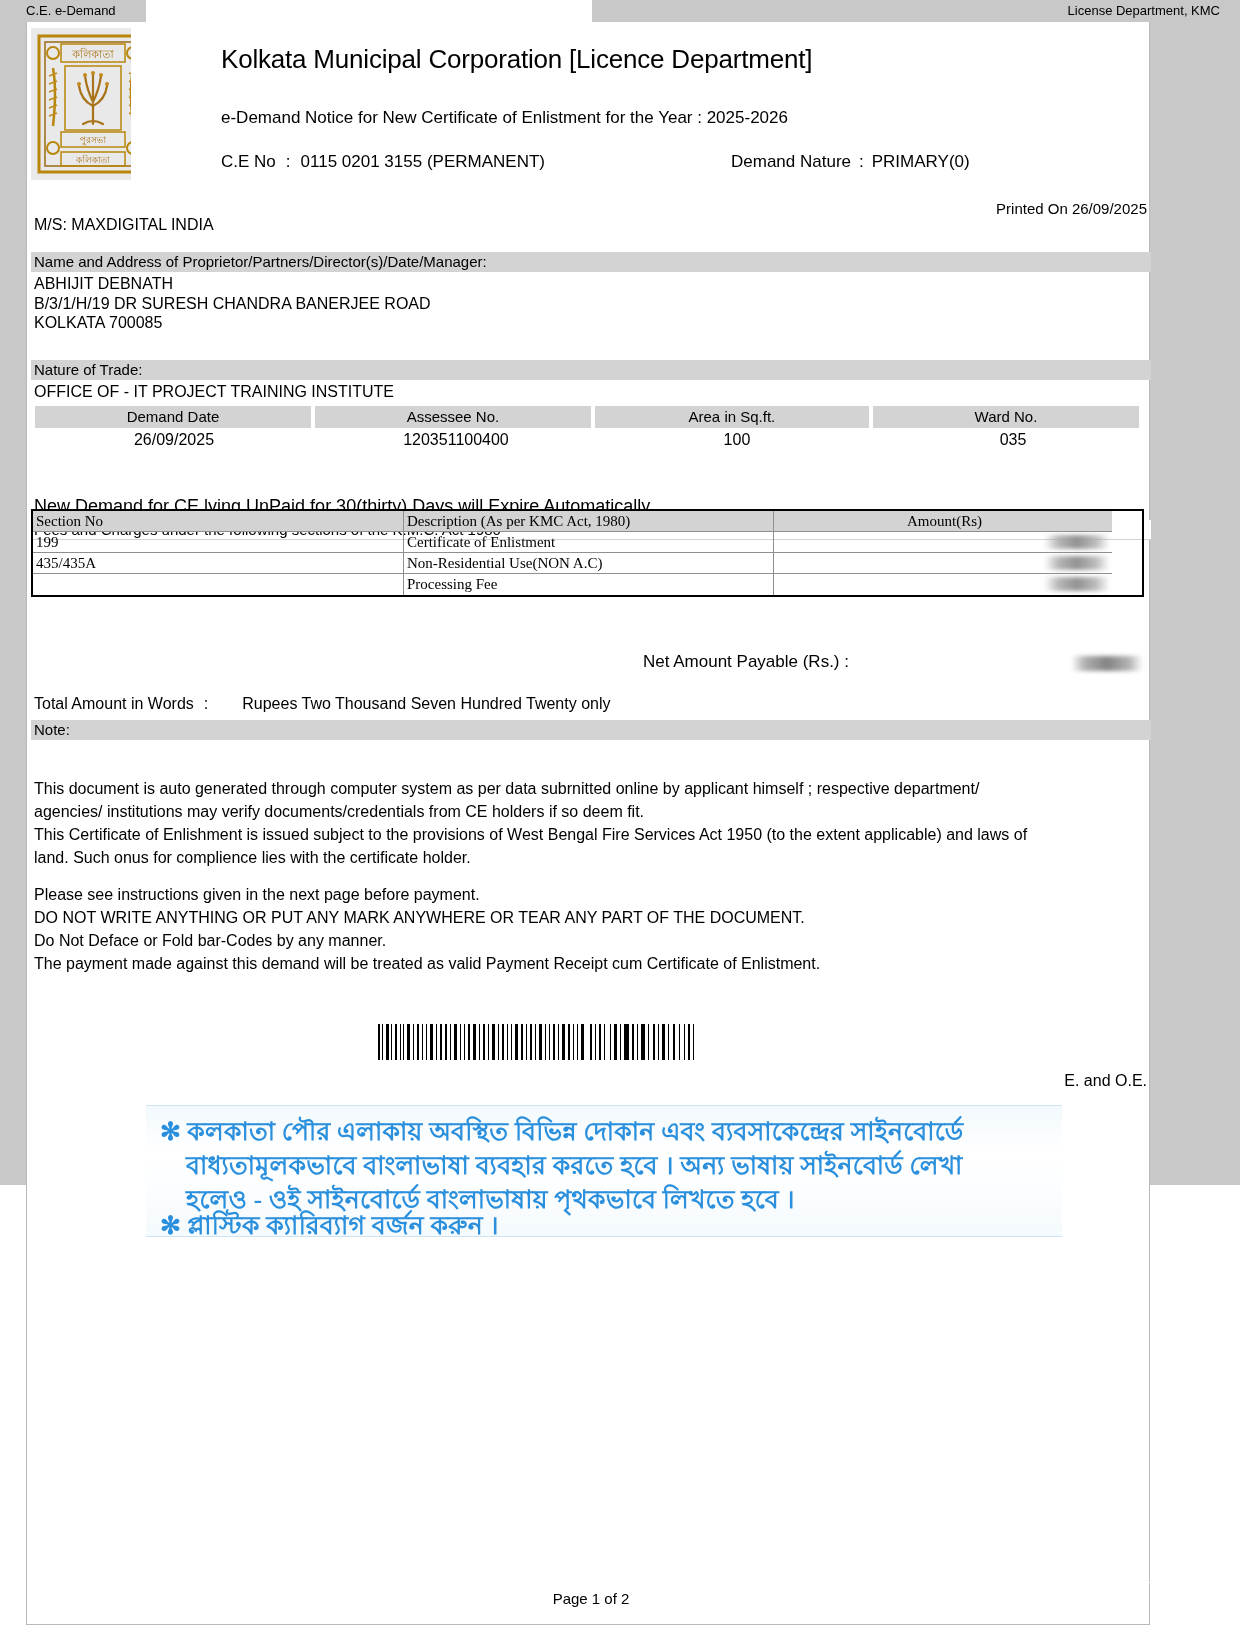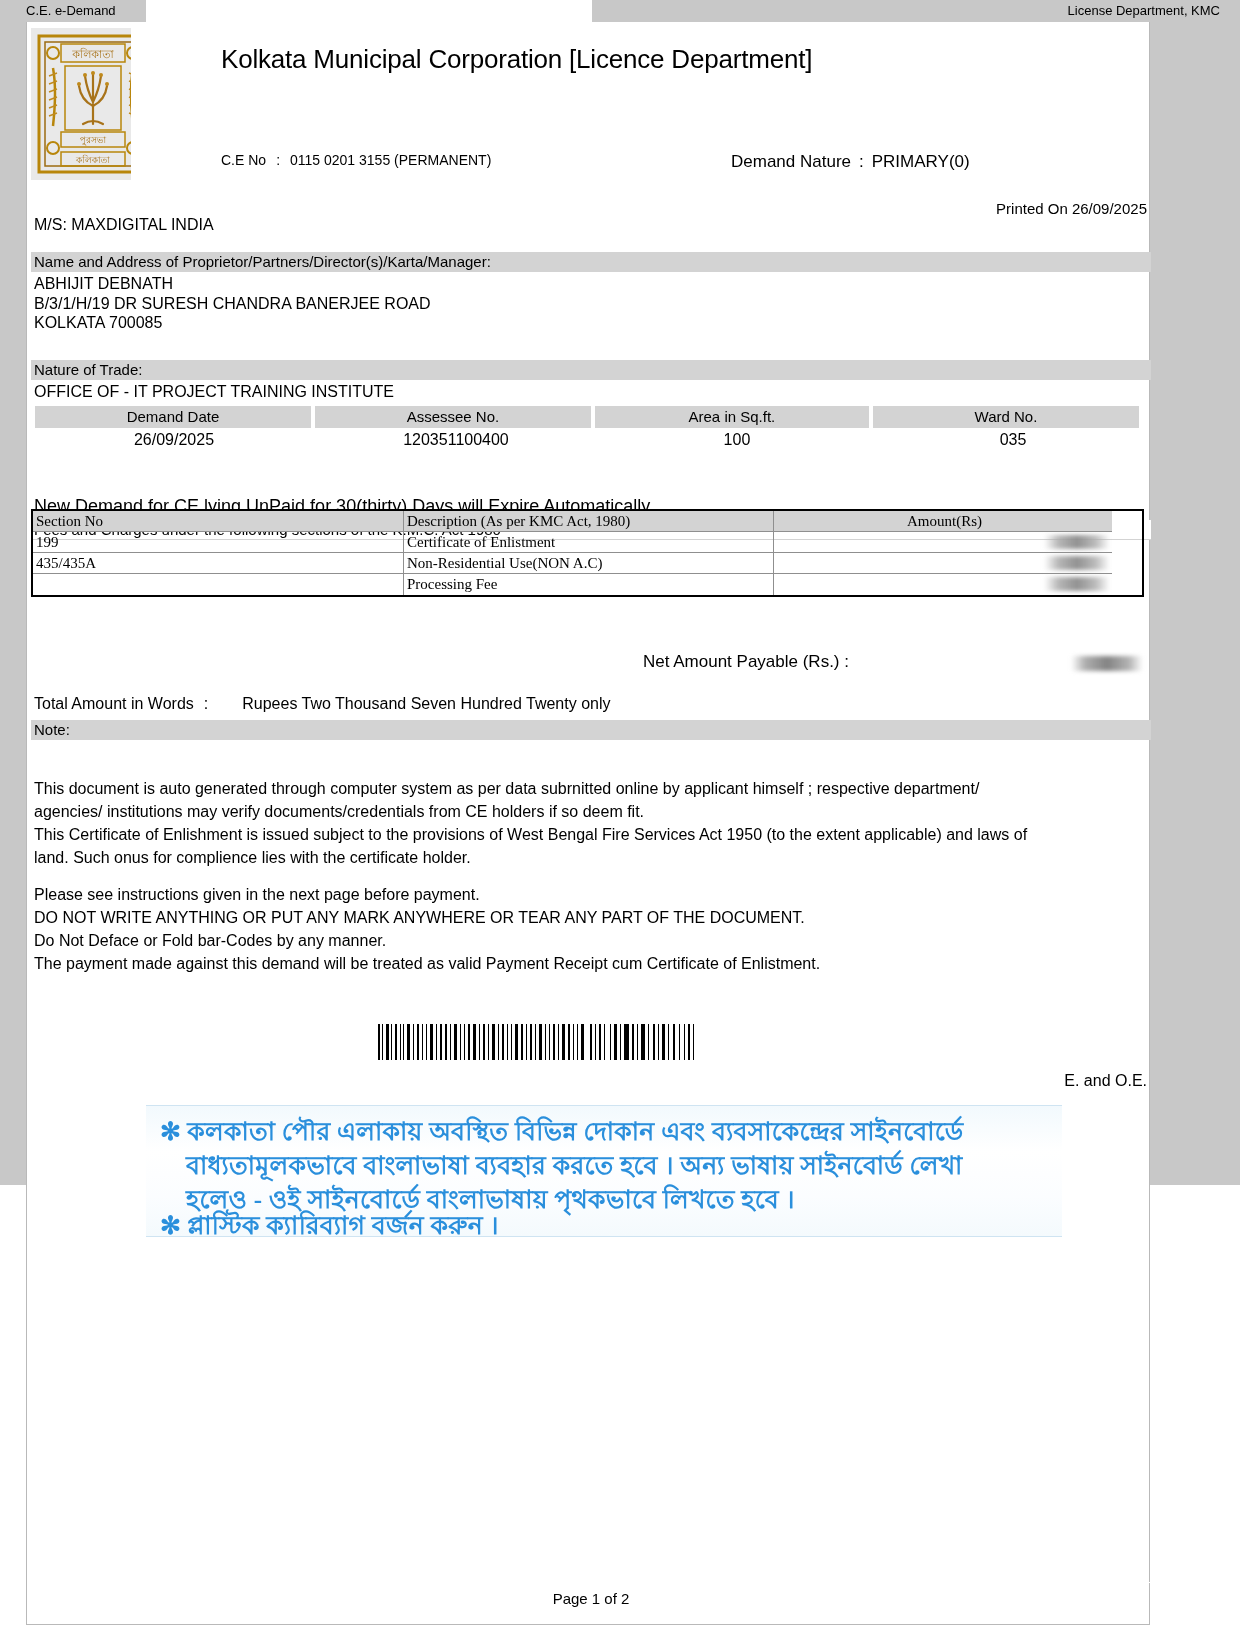--- a/index.html
+++ b/index.html
@@ -93,21 +93,21 @@
   }
   .notice-line {
     position: absolute;
     left: 190px; top: 86px;
     font-size: 17px;
     white-space: nowrap;
   }
   .ce-line {
     position: absolute;
     left: 190px; top: 130px;
-    font-size: 14px;
+    font-size: 17px;
     white-space: nowrap;
   }
   .ce-line .lbl { margin-right: 4px; }
   .ce-line .colon { margin: 0 10px 0 6px; }
   .demand-nature {
     position: absolute;
     left: 700px; top: 130px;
     font-size: 17px;
     white-space: nowrap;
   }
@@ -395,32 +395,33 @@
         </g>
 
         <rect x="30" y="104" width="64" height="15" fill="none" stroke="#b8860b" stroke-width="1.5"></rect>
         <text x="62" y="115" font-size="9" fill="#a8731a" text-anchor="middle" font-family="'Liberation Serif',serif">পুরসভা</text>
         <rect x="30" y="124" width="64" height="14" fill="none" stroke="#b8860b" stroke-width="1.5"></rect>
         <text x="62" y="135" font-size="9" fill="#a8731a" text-anchor="middle" font-family="'Liberation Serif',serif">কলিকাতা</text>
       </svg>
     </div>
 
     <div class="org-title">Kolkata Municipal Corporation [Licence Department]</div>
+    <div class="notice-line">e-Demand Notice for New Certificate of Enlistment for the Year : 2025-2026</div>
 
     <div class="ce-line">
       <span class="lbl">C.E No</span><span class="colon">:</span><span>0115 0201 3155 (PERMANENT)</span>
     </div>
     <div class="demand-nature">
       <span>Demand Nature</span><span class="colon">:</span><span>PRIMARY(0)</span>
     </div>
 
     <div class="printed-on">Printed On 26/09/2025</div>
 
     <div class="plain" style="top:194px;">M/S: MAXDIGITAL INDIA</div>
-    <div class="band" style="top:230px;">Name and Address of Proprietor/Partners/Director(s)/Karta/Manager:</div>
+    <div class="band" style="top:230px;">Name and Address of Proprietor/Partners/Director(s)/Date/Manager:</div>
     <div class="plain" style="top:253px;">ABHIJIT DEBNATH</div>
     <div class="plain" style="top:273px;">B/3/1/H/19 DR SURESH CHANDRA BANERJEE ROAD</div>
     <div class="plain" style="top:292px;">KOLKATA 700085</div>
 
     <div class="band" style="top:338px;">Nature of Trade:</div>
     <div class="plain" style="top:361px;">OFFICE OF - IT PROJECT TRAINING INSTITUTE</div>
 
     <div class="detail-head">
       <div class="c1">Demand Date</div>
       <div class="c2">Assessee No.</div>

